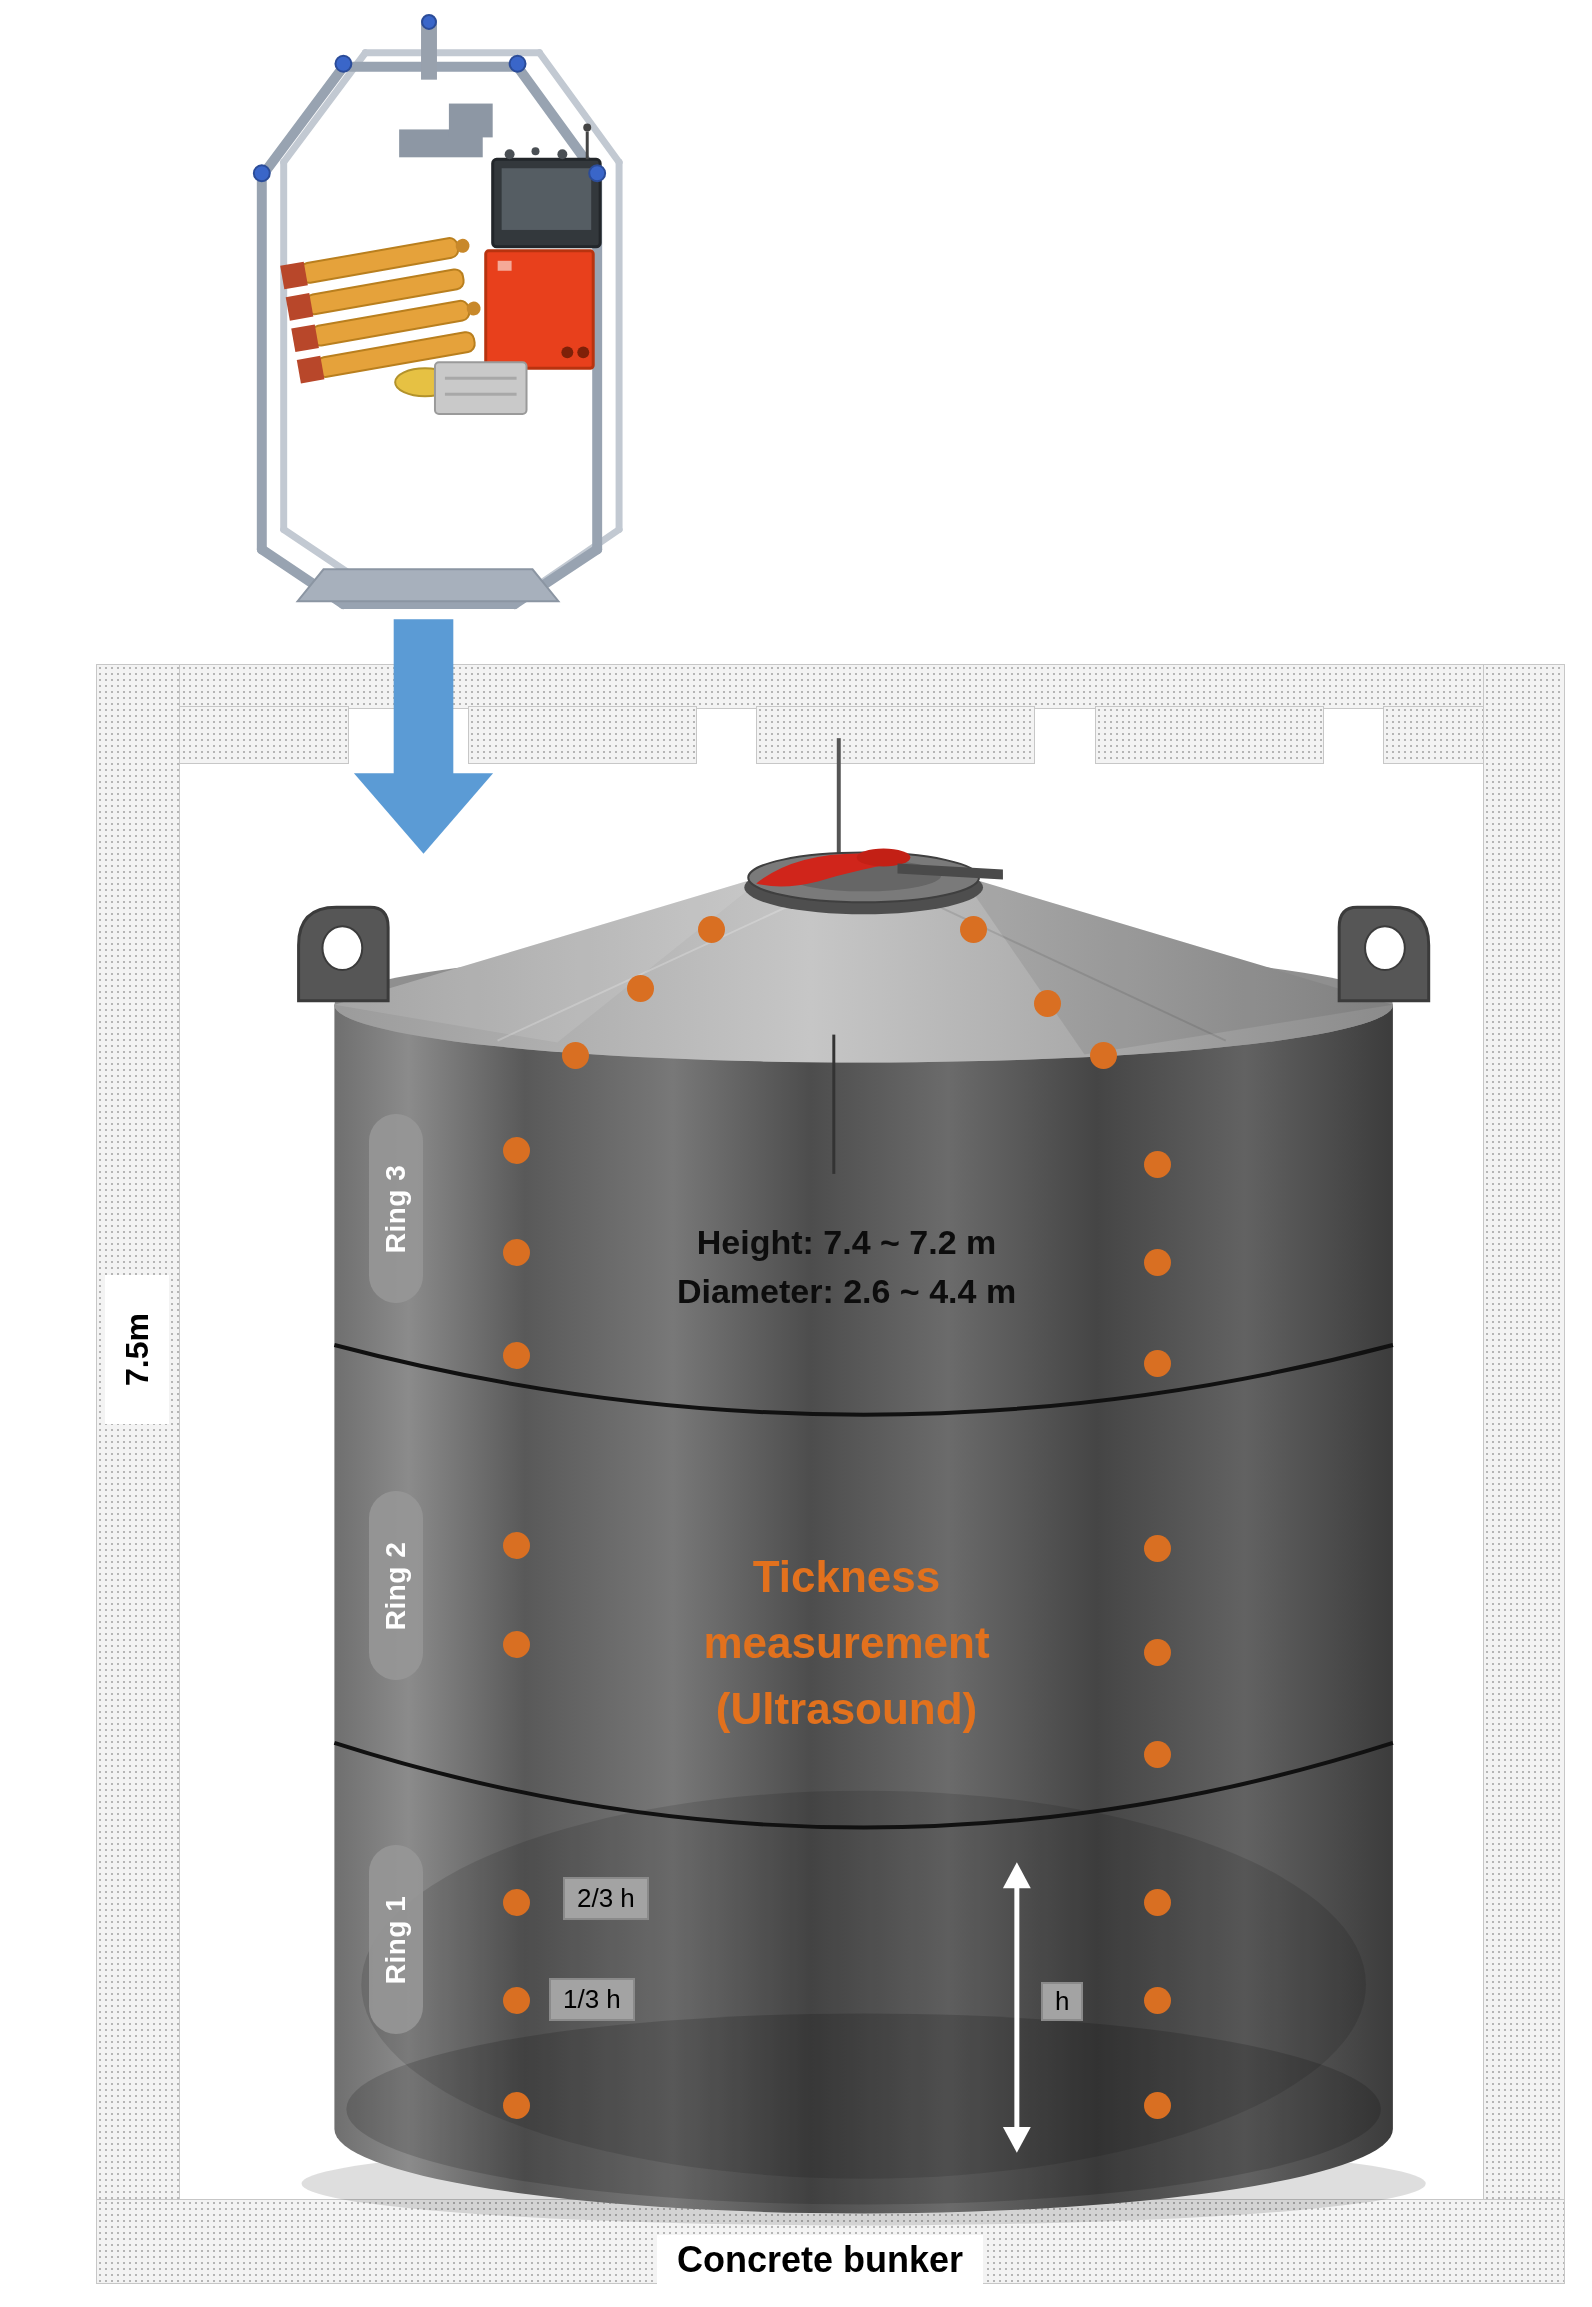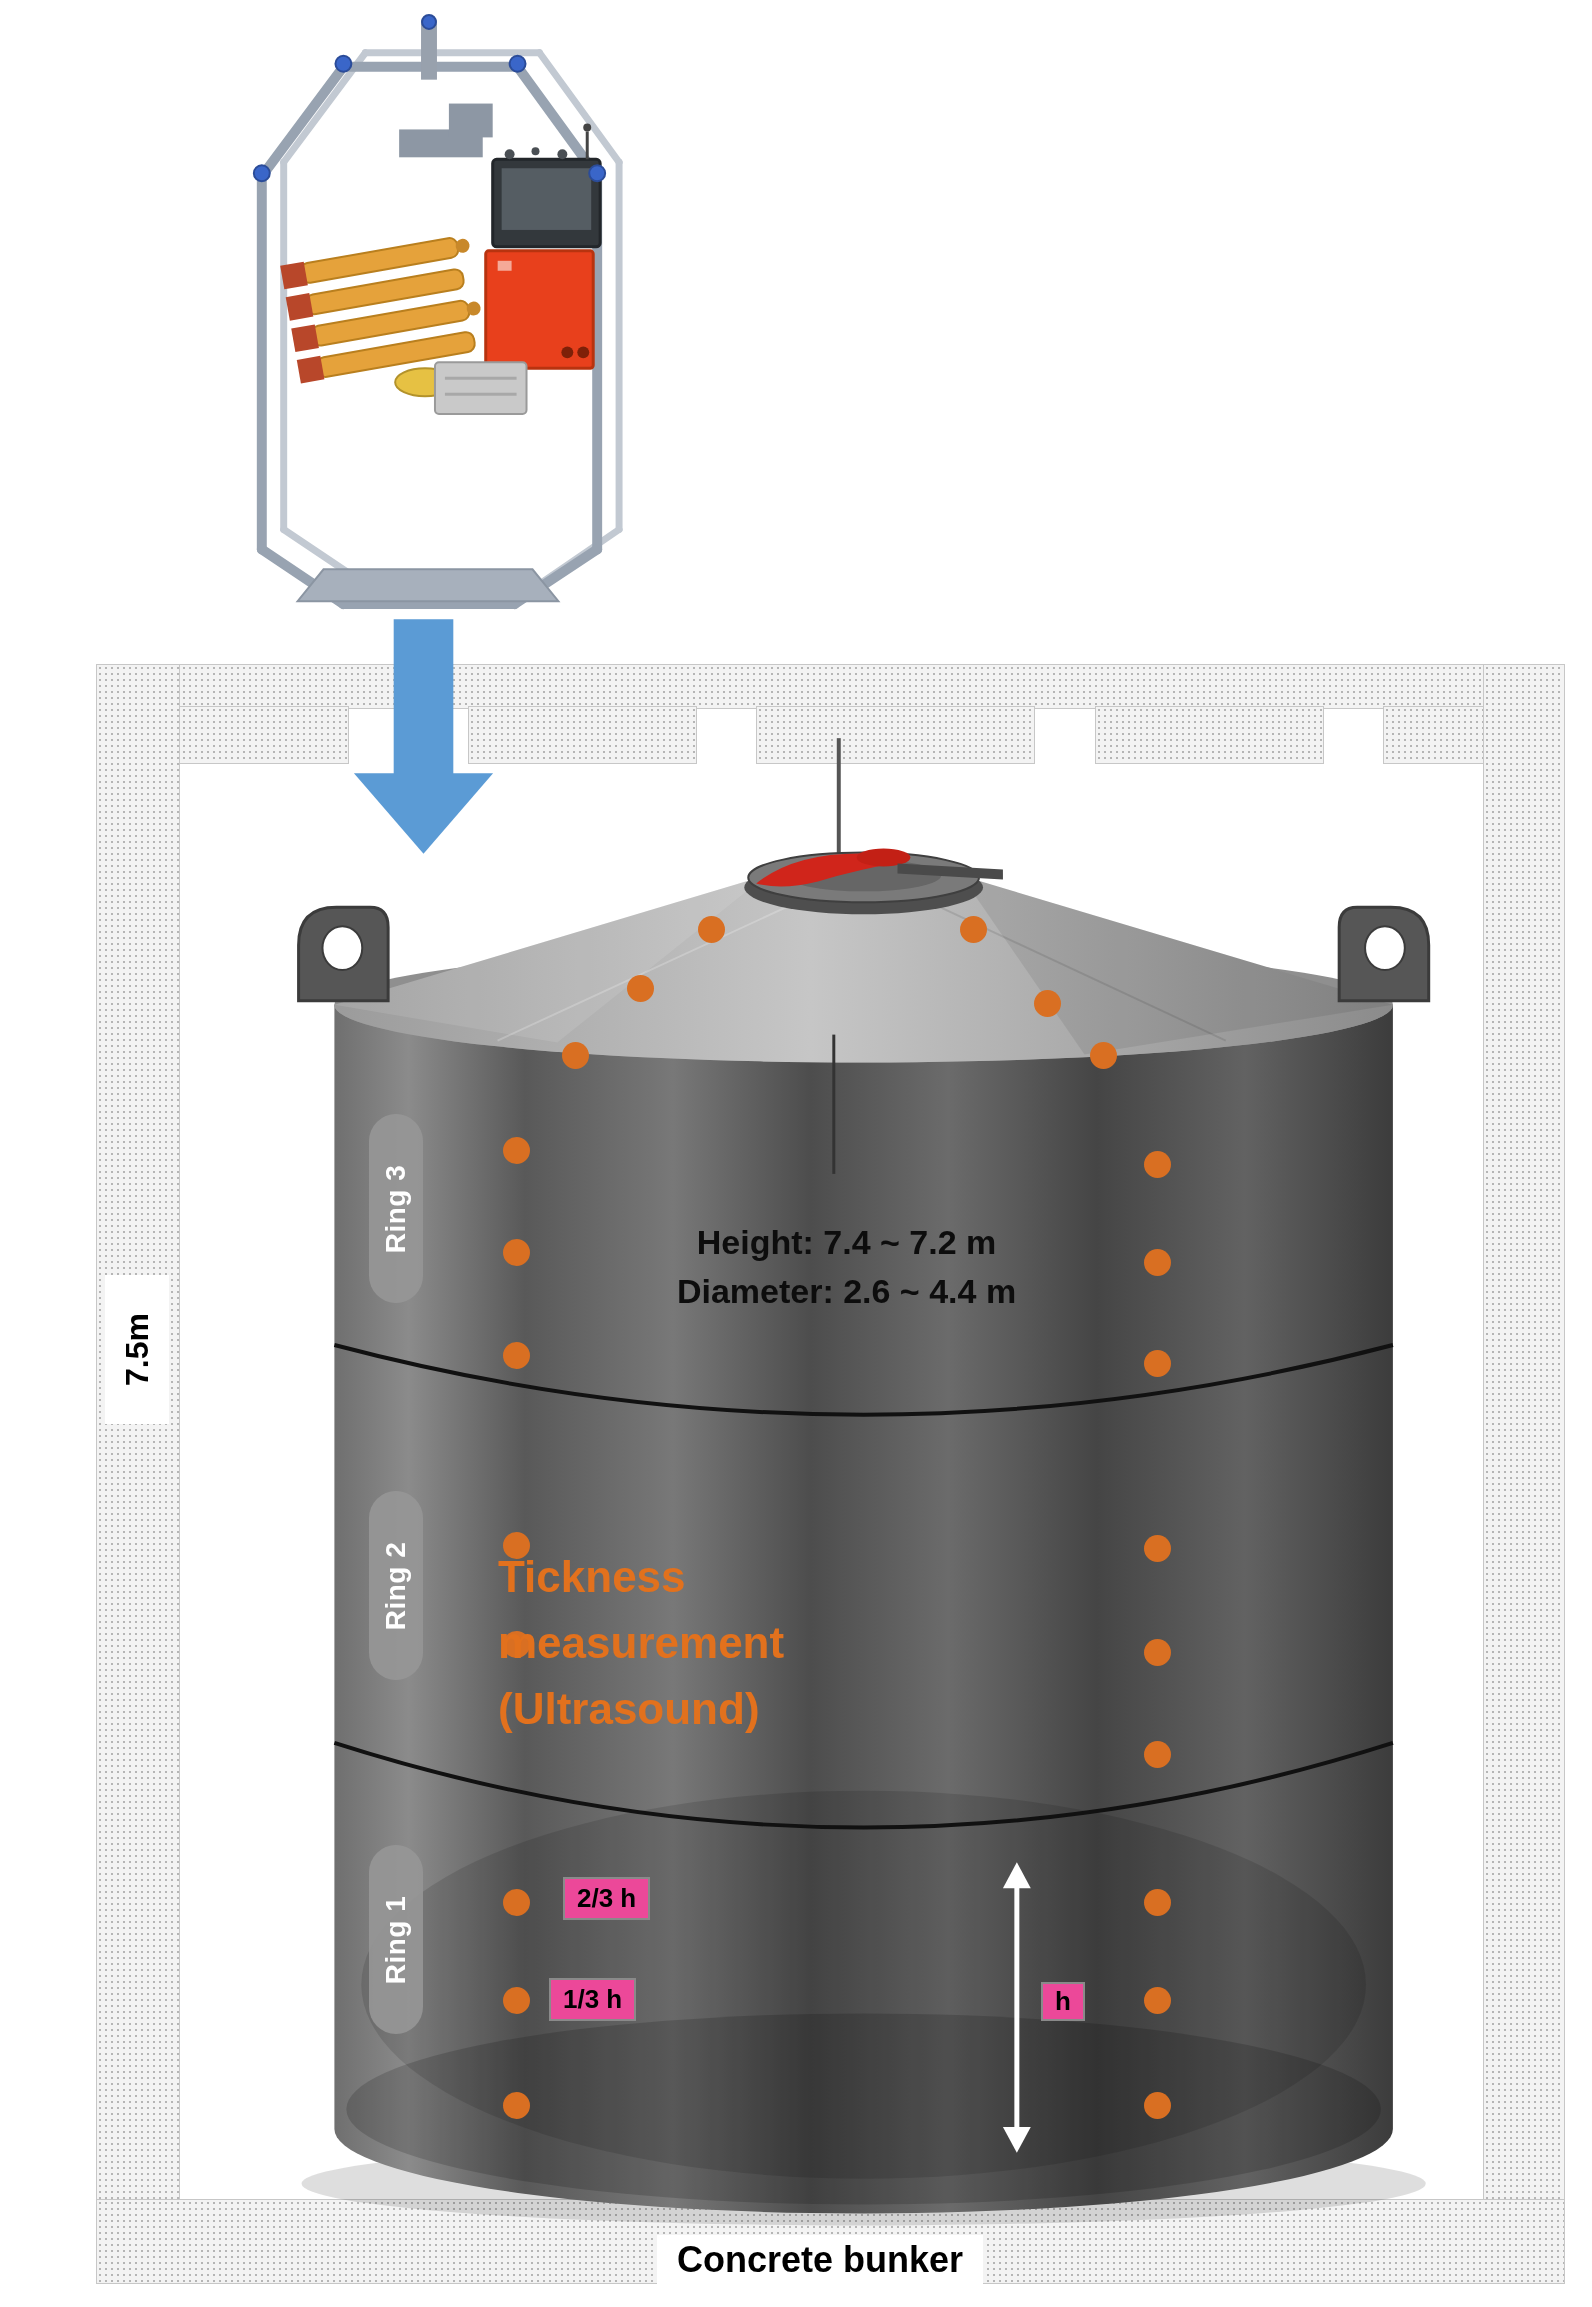--- a/index.html
+++ b/index.html
@@ -22,29 +22,29 @@
   .pill{
     position:absolute;width:54px;height:189px;border-radius:27px;
     background:rgba(150,150,150,.92);
     display:flex;align-items:center;justify-content:center;
   }
   .pill span{
     transform:rotate(-90deg);white-space:nowrap;color:#fff;
     font-weight:bold;font-size:28px;letter-spacing:0.5px;
   }
   .note-box{
-    position:absolute;background:#ec4899;border:2px solid #8a8a8a;
-    font-weight:bold;font-size:26px;color:#000;padding:4px 12px;white-space:nowrap;
+    position:absolute;background:#a3a3a3;border:2px solid #8a8a8a;
+    font-weight:normal;font-size:26px;color:#000;padding:4px 12px;white-space:nowrap;
   }
   .dim-text{
     position:absolute;left:498px;top:1218px;width:697px;text-align:center;
     font-weight:bold;font-size:34px;color:#0d0d0d;line-height:1.45;
   }
   .thick-text{
-    position:absolute;left:498px;top:1544px;width:697px;text-align:left;
+    position:absolute;left:498px;top:1544px;width:697px;text-align:center;
     font-weight:bold;font-size:44px;color:var(--text-orange,#E2711D);line-height:1.5;
   }
   .vlabel{
     position:absolute;background:#fff;display:flex;align-items:center;justify-content:center;
   }
   .vlabel span{transform:rotate(-90deg);white-space:nowrap;font-weight:bold;font-size:32px;color:#000;}
   .floor-label{
     position:absolute;left:657px;top:2235px;background:#fff;padding:4px 20px;
     font-weight:bold;font-size:36px;color:#000;white-space:nowrap;
   }

